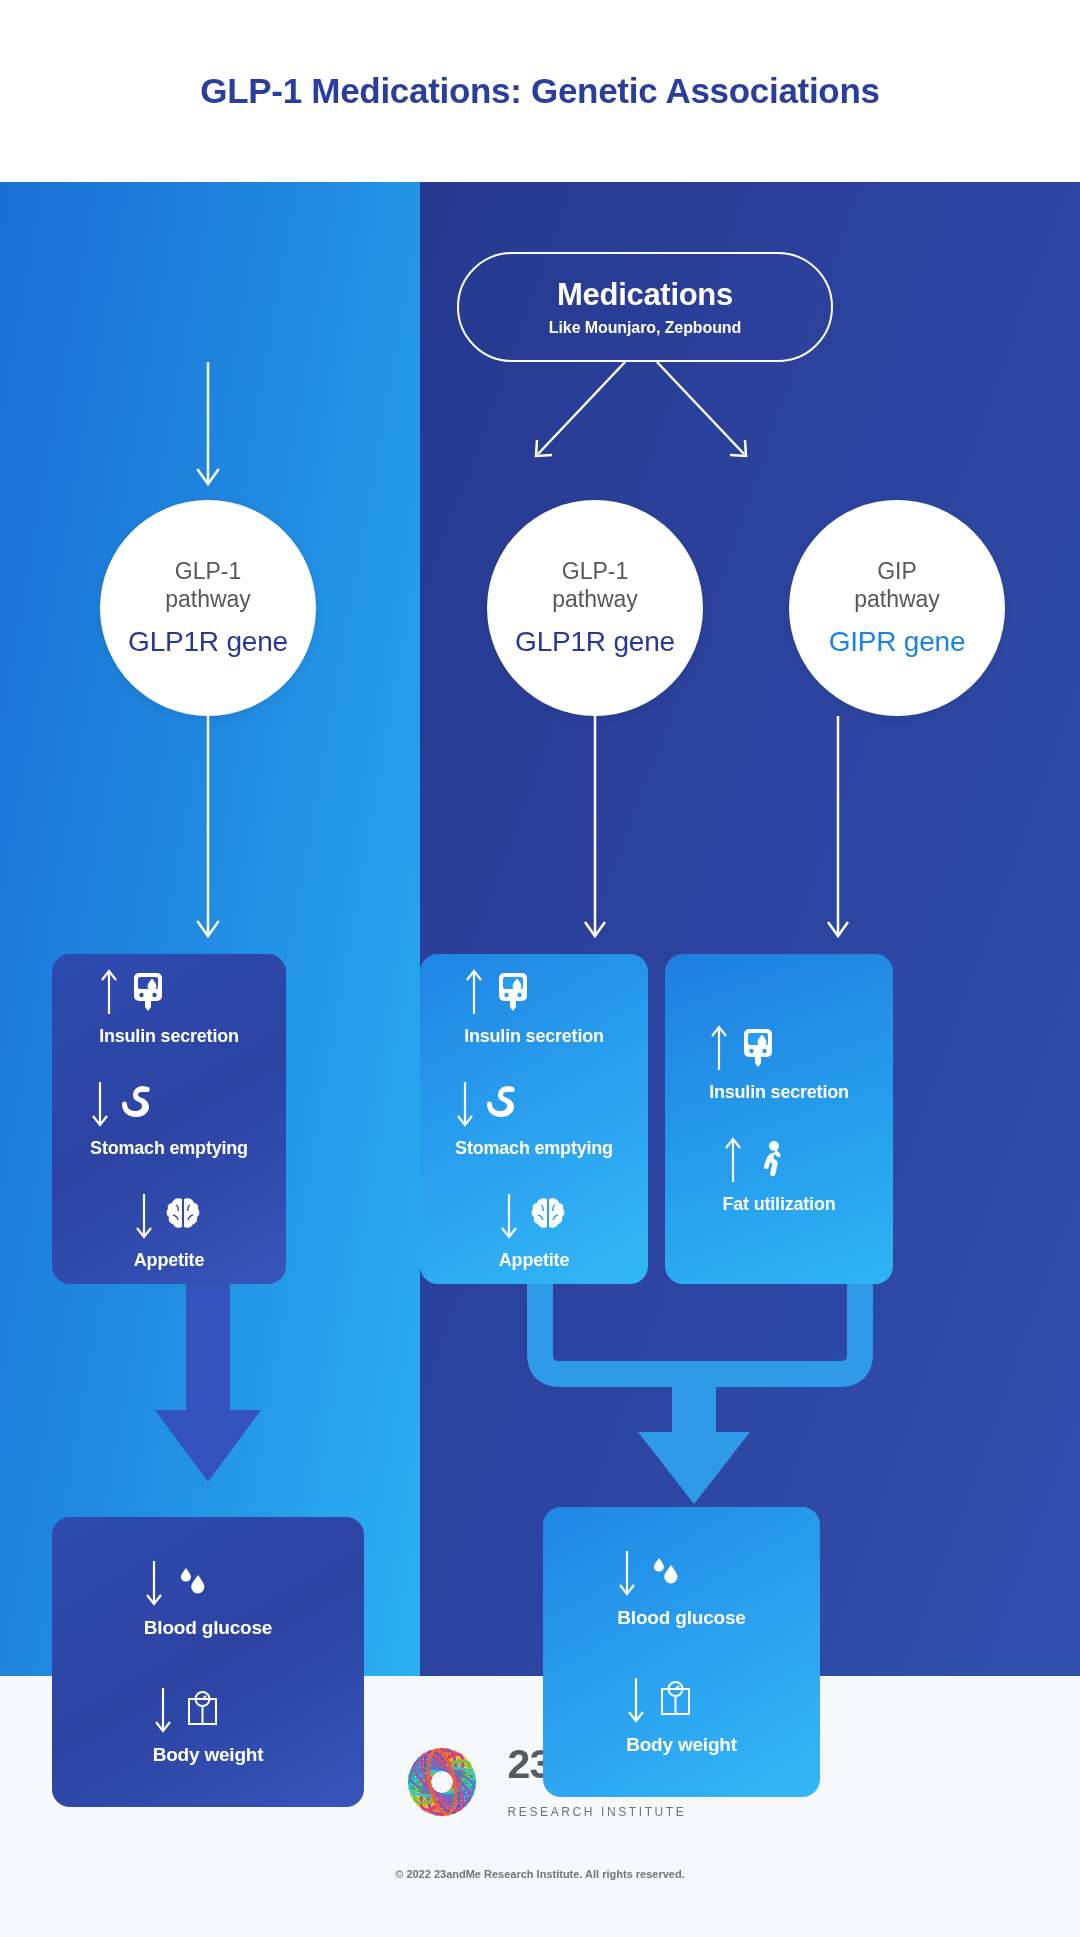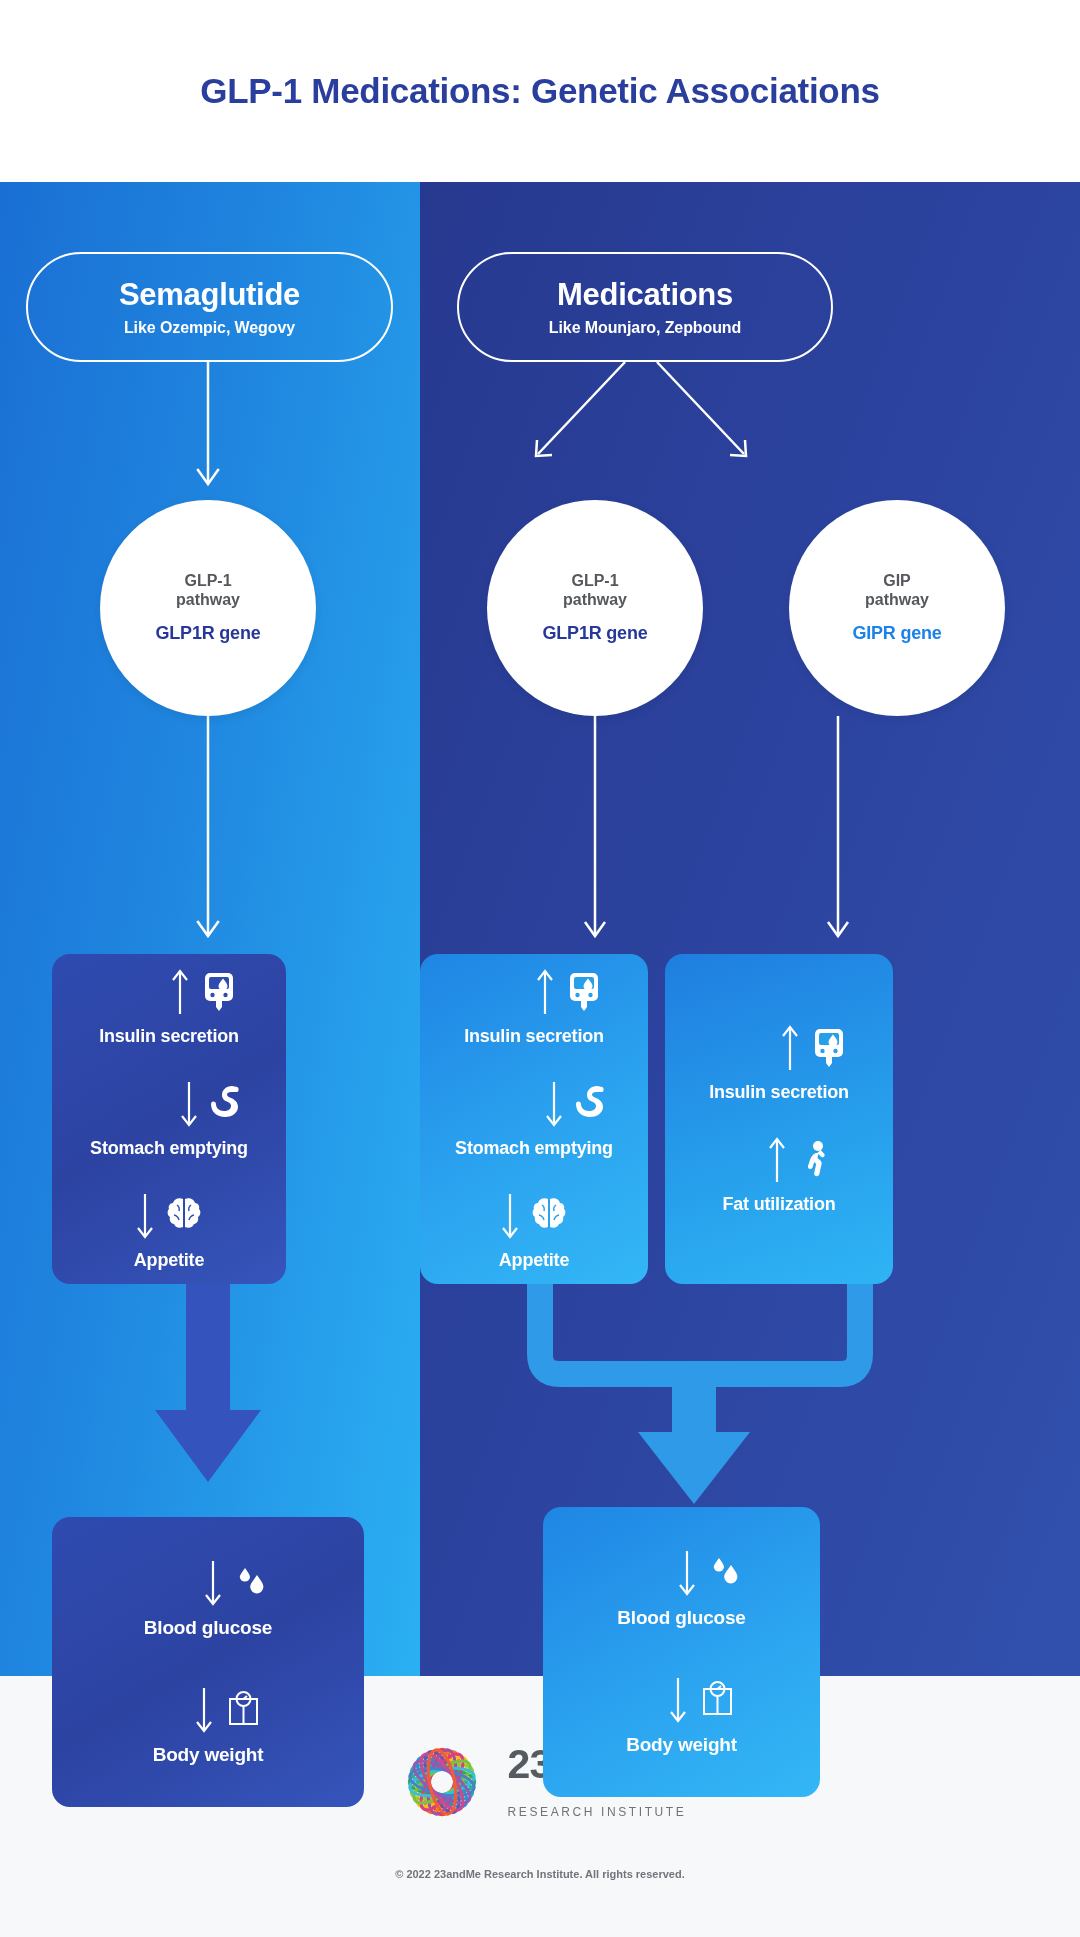--- a/index.html
+++ b/index.html
@@ -54,43 +54,43 @@
   
   .circle {
     position: absolute;
     width: 216px; height: 216px; border-radius: 50%;
     background: #ffffff;
     display: flex; flex-direction: column;
     align-items: center; justify-content: center;
     text-align: center;
     box-shadow: 0 3px 10px rgba(0,0,0,0.08);
   }
-  .circle-path { font-size: 16px; color: #55585c; line-height: 1.18; font-weight: 700; }
-  .circle-gene { font-size: 18px; font-weight: 700; margin-top: 13px; letter-spacing:-0.2px; }
+  .circle-path { font-size: 23px; color: #55585c; line-height: 1.18; font-weight: 400; }
+  .circle-gene { font-size: 28px; font-weight: 400; margin-top: 13px; letter-spacing:-0.2px; }
 
   #circ-sema { left: 100px; top: 318px; }
   #circ-glp1  { left: 67px;  top: 318px; }
   #circ-gip   { left: 369px; top: 318px; }
 
   
   .arrow-svg { position: absolute; left: 0; top: 0; pointer-events: none; }
 
   
   .card {
     position: absolute;
     border-radius: 18px;
     display: flex; flex-direction: column;
     align-items: center; justify-content: center;
     color: #ffffff;
   }
   .card-dark { background: linear-gradient(150deg, #2f4bb0 0%, #2c43a2 50%, #3655bb 100%); }
   .card-cyan { background: linear-gradient(150deg, #1f85e4 0%, #2ba3ef 55%, #33b7f6 100%); }
   .card-cyan2 { background: linear-gradient(160deg, #1f7ee0 0%, #27a0ec 60%, #2fb4f5 100%); }
 
-  .effect { display: flex; flex-direction: column; align-items: flex-end; }
+  .effect { display: flex; flex-direction: column; align-items: flex-start; }
   .effect + .effect { margin-top: 32px; }
   .effect-row { display: flex; align-items: center; gap: 9px; height: 50px; }
   .effect-label { font-size: 18px; font-weight: 700; margin-top: 9px; letter-spacing: -0.2px; }
   .dir-arrow { width: 20px; height: 48px; }
   .eff-icon { width: 40px; height: 42px; }
 
   #card-sema  { left: 52px;  top: 772px; width: 234px; height: 330px; }
   #card-tglp1 { left: 0px;   top: 772px; width: 228px; height: 330px; }
   #card-tgip  { left: 245px; top: 772px; width: 228px; height: 330px; }
 
@@ -130,24 +130,20 @@
         <line x1="208" y1="180" x2="208" y2="300" stroke="#fff" stroke-width="2.5"></line>
         <polyline points="198,288 208,302 218,288" fill="none" stroke="#fff" stroke-width="2.5" stroke-linecap="square"></polyline>
 
         <line x1="208" y1="534" x2="208" y2="752" stroke="#fff" stroke-width="2.5"></line>
         <polyline points="198,740 208,754 218,740" fill="none" stroke="#fff" stroke-width="2.5" stroke-linecap="square"></polyline>
 
         <rect x="186" y="1102" width="44" height="148" fill="#3553bc"></rect>
         <polygon points="155,1228 261,1228 208,1300" fill="#3553bc"></polygon>
       </svg>
 
-      <div class="pill" id="pill-sema">
-        <div class="pill-title">Semaglutide</div>
-        <div class="pill-sub">Like Ozempic, Wegovy</div>
-      </div>
 
       <div class="circle" id="circ-sema">
         <div class="circle-path">GLP-1</div>
         <div class="circle-path">pathway</div>
         <div class="circle-gene" style="color:#27389a">GLP1R gene</div>
       </div>
 
       <div class="card card-dark" id="card-sema">
 
         <div class="effect">

